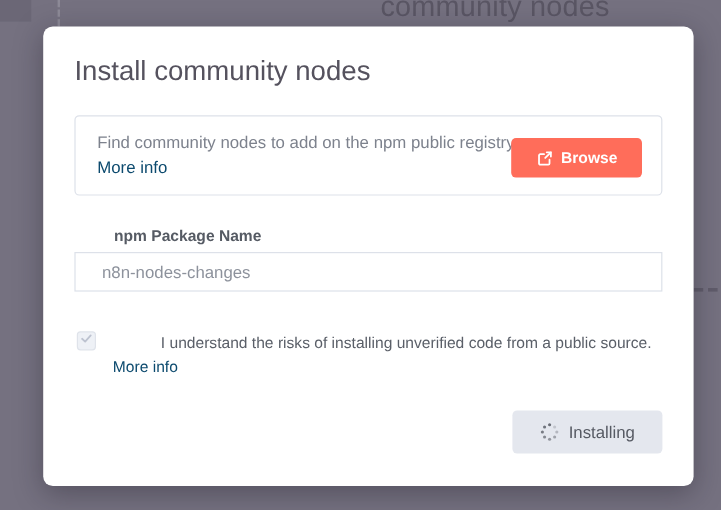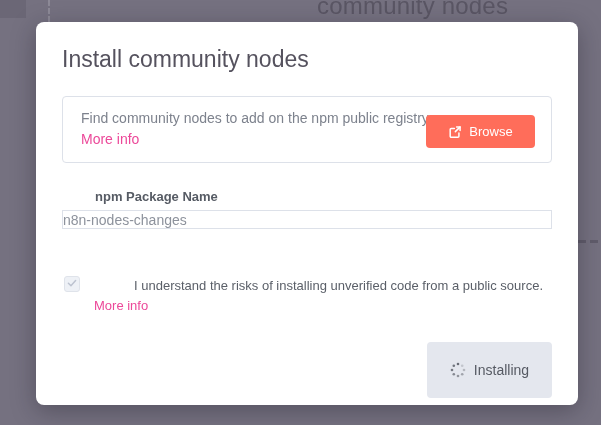--- a/index.html
+++ b/index.html
@@ -81,21 +81,21 @@
   .info-text {
     position: absolute;
     left: 18px;
     top: 11px;
     width: 372px;
     font-size: 14px;
     line-height: 21px;
     color: #7d828d;
   }
   .link {
-    color: #ec4899;
+    color: #0c4a6e;
     text-decoration: none;
     cursor: pointer;
   }
   .browse-button {
     position: absolute;
     right: 16px;
     top: 18px;
     width: 109px;
     height: 33px;
     background: #ff6d5a;
@@ -103,43 +103,43 @@
     border-radius: 4px;
     display: flex;
     align-items: center;
     justify-content: center;
     gap: 7px;
     cursor: pointer;
   }
   .browse-button span {
     color: #ffffff;
     font-size: 13px;
-    font-weight: 400;
+    font-weight: 700;
   }
   .browse-button .ext-icon { display: flex; }
 
   
   .field-label {
     position: absolute;
     left: 26px;
     top: 167px;
     font-size: 13px;
     font-weight: 700;
     color: #565b64;
     margin-left: 33px;
   }
   .package-input {
     position: absolute;
     left: 26px;
     top: 188px;
     width: 490px;
-    height: 19px;
+    height: 33px;
     border: 1px solid #dde1e9;
     border-radius: 0;
-    padding: 0 0;
+    padding: 0 22px;
     font-family: "Liberation Sans", sans-serif;
     font-size: 14px;
     color: #8d929c;
     background: #ffffff;
     outline: none;
   }
 
   
   .checkbox-box {
     position: absolute;
@@ -169,21 +169,21 @@
     top: 276px;
     font-size: 13px;
   }
 
   
   .install-button {
     position: absolute;
     left: 391px;
     top: 320px;
     width: 125px;
-    height: 56px;
+    height: 36px;
     background: #e4e7ee;
     border: none;
     border-radius: 4px;
     display: flex;
     align-items: center;
     justify-content: center;
     gap: 8px;
     cursor: default;
   }
   .install-button span {

